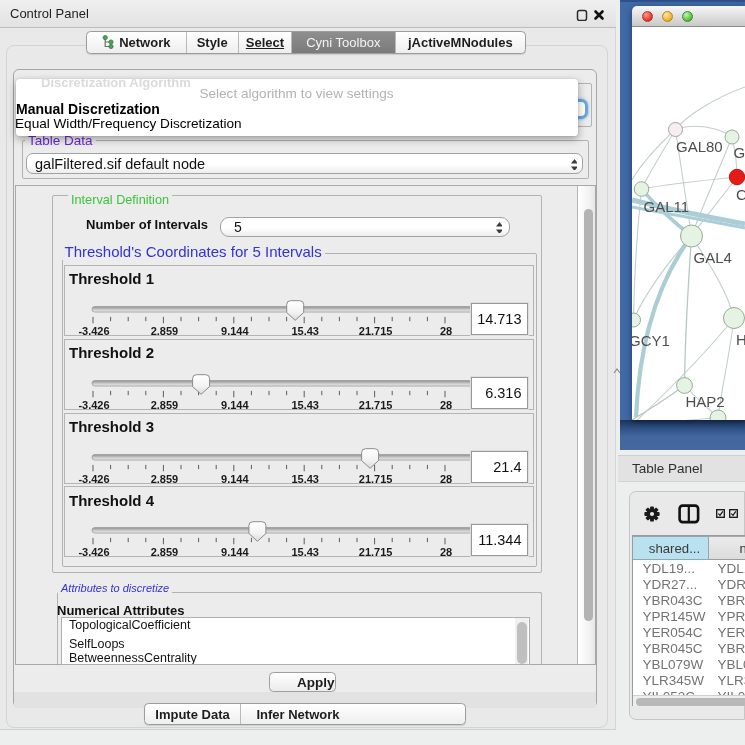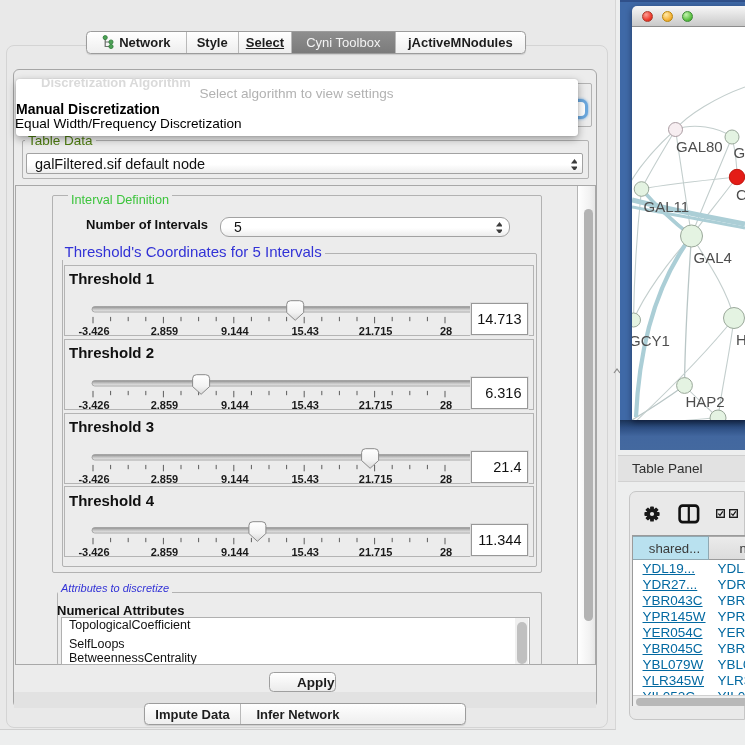--- a/index.html
+++ b/index.html
@@ -19,36 +19,42 @@
   background:linear-gradient(#ffffff,#eeeeee); overflow:hidden; box-shadow:0 1px 1px rgba(0,0,0,0.12); }
 .seg > div { font-size:13px; font-weight:700; color:#1d1d1d; text-align:center;
   border-right:1px solid #b9b9b9; display:flex; align-items:center; justify-content:center; }
 .seg > div:last-child { border-right:none; }
 .seg > div.sel { background:linear-gradient(#8e8e8e,#7b7b7b); color:#f3f3f3; font-weight:400; }
 
 .group { position:absolute; border:1px solid #b2b2b2; border-radius:2px; }
 .gtitle { position:absolute; font-size:13px; background:#ececec; padding:0 3px; white-space:nowrap; }
 
 .combo { position:absolute; background:linear-gradient(#ffffff,#ffffff 55%,#ededed);
-  border:1px solid #a2a2a2; border-radius:2px; font-size:13px; color:#111;
+  border:1px solid #a2a2a2; border-radius:7px; font-size:13px; color:#111;
   display:flex; align-items:center; box-shadow:inset 0 1px 0 #fff; }
 .combo .arr { position:absolute; right:6px; top:50%; transform:translateY(-50%); width:7px; height:12px; }
 
 .tbox { position:absolute; left:64px; width:469.5px; height:71px; border:1px solid #b4b4b4; background:#ececec; }
 .tlabel { position:absolute; left:4px; top:4.5px; font-size:15px; font-weight:700; color:#111; }
 .tval { position:absolute; left:406px; top:37px; width:56.5px; height:32px; background:#fff;
   border:1px solid #989898; box-shadow:0 0 0 1px #dedede; font-size:14.5px; color:#111;
   text-align:right; line-height:30px; padding-right:5px; }
 
 .lrow { font-size:12.5px; color:#111; height:14.5px; line-height:14.5px; padding-left:7px; }
 </style></head>
 <body>
 <div id="page">
 
 <div id="cpwin">
+  <div id="titlebar">Control Panel
+    <svg width="40" height="16" style="position:absolute;left:568px;top:5px">
+      <rect x="9.5" y="5.5" width="9" height="10" rx="2" fill="none" stroke="#2b2b2b" stroke-width="1.5"></rect>
+      <path d="M 27.5,6.5 L 34.5,13.5 M 34.5,6.5 L 27.5,13.5" stroke="#111" stroke-width="2.6" stroke-linecap="round"></path>
+    </svg>
+  </div>
 
   <div id="outerpanel"></div>
   <div id="tabpanel"></div>
 
   
   <div class="seg" style="left:86px; top:31px; width:440px; height:23px;">
     <div style="width:100px;">
       <svg width="13" height="15" viewBox="0 0 13 15" style="margin-right:4px">
         <path d="M 3.2,3 L 3.2,12 M 3.2,7 L 8.2,7 M 3.2,11.5 L 8.2,11.5" stroke="#6b6f6b" stroke-width="1.2" fill="none"></path>
         <circle cx="3.2" cy="2.6" r="2.1" fill="#4ca356" stroke="#2e7a38" stroke-width="0.8"></circle>
@@ -62,21 +68,21 @@
   </div>
 
   
   <div class="group" style="left:18px; top:83px; width:574px; height:44px;"></div>
   
   <div class="abs" style="left:540px; top:99px; width:48px; height:20px; border:3px solid #6ba7dd; border-radius:7px;
        background:#fff; box-shadow:0 0 3px #6ba7dd;"></div>
 
   
   <div class="group" style="left:22px; top:139.5px; width:567px; height:39px;"></div>
-  <div class="gtitle" style="left:25px; top:133px; color:#4d7c0f; font-size:13.5px;">Table Data</div>
+  <div class="gtitle" style="left:25px; top:133px; color:#6d28d9; font-size:13.5px;">Table Data</div>
   <div class="combo" style="left:26px; top:153px; width:557px; height:21px; padding-left:8px; font-size:14.5px;">galFiltered.sif default node
     <svg class="arr" width="9" height="14" style="right:5px">
       <path d="M 4.5,1 L 8,5.5 L 1,5.5 Z" fill="#3c3c3c"></path>
       <path d="M 4.5,13 L 8,8.5 L 1,8.5 Z" fill="#3c3c3c"></path>
     </svg>
   </div>
 
   
   <div class="abs" style="left:15px; top:185px; width:581px; height:480px; border:1px solid #a8a8a8; background:#ececec; overflow:hidden;">
     <div class="abs" style="left:560.5px; top:0; width:20px; height:480px; border-left:1px solid #b5b5b5;
@@ -398,21 +404,21 @@
       </g>
 </svg>
 
 <div class="abs" style="left:631.5px; top:535px; width:113.5px; height:171px; border-left:1px solid #9b9b9b; border-top:1px solid #9b9b9b; background:#fff; overflow:hidden;padding-left:24px;">
   <div class="abs" style="left:0; top:0; width:113.5px; height:24px;">
     <div class="abs" style="left:0; top:0; width:76px; height:24px; background:#b9e1ef; border:1px solid #90a8b2; border-left:none;
          font-size:13.2px; color:#3a3a3a; text-align:center; line-height:23px; padding-left:9px;">shared...</div>
     <div class="abs" style="left:76px; top:0; width:37.5px; height:24px; background:linear-gradient(#ebebeb,#dcdcdc);
          border-top:1px solid #aaa; border-bottom:1px solid #9b9b9b; font-size:13px; color:#333; padding-left:31px; line-height:23px;">n</div>
   </div>
-  <div class="abs" style="left:0; top:24px; width:113.5px; height:135px; font-size:13.5px; color:#0369a1;text-decoration:underline;">
+  <div class="abs" style="left:0; top:24px; width:113.5px; height:135px; font-size:13.5px; color:#737373;">
     <div style="padding-top:1px;">
       <div style="height:16px;line-height:16px;"><span style="padding-left:10px;">YDL19...</span><span style="position:absolute;left:85px;">YDL1</span></div>
       <div style="height:16px;line-height:16px;"><span style="padding-left:10px;">YDR27...</span><span style="position:absolute;left:85px;">YDR2</span></div>
       <div style="height:16px;line-height:16px;"><span style="padding-left:10px;">YBR043C</span><span style="position:absolute;left:85px;">YBR0</span></div>
       <div style="height:16px;line-height:16px;"><span style="padding-left:10px;">YPR145W</span><span style="position:absolute;left:85px;">YPR1</span></div>
       <div style="height:16px;line-height:16px;"><span style="padding-left:10px;">YER054C</span><span style="position:absolute;left:85px;">YER0</span></div>
       <div style="height:16px;line-height:16px;"><span style="padding-left:10px;">YBR045C</span><span style="position:absolute;left:85px;">YBR0</span></div>
       <div style="height:16px;line-height:16px;"><span style="padding-left:10px;">YBL079W</span><span style="position:absolute;left:85px;">YBL0</span></div>
       <div style="height:16px;line-height:16px;"><span style="padding-left:10px;">YLR345W</span><span style="position:absolute;left:85px;">YLR3</span></div>
       <div style="height:16px;line-height:16px;"><span style="padding-left:10px;">YIL052C</span><span style="position:absolute;left:85px;">YIL0</span></div>

